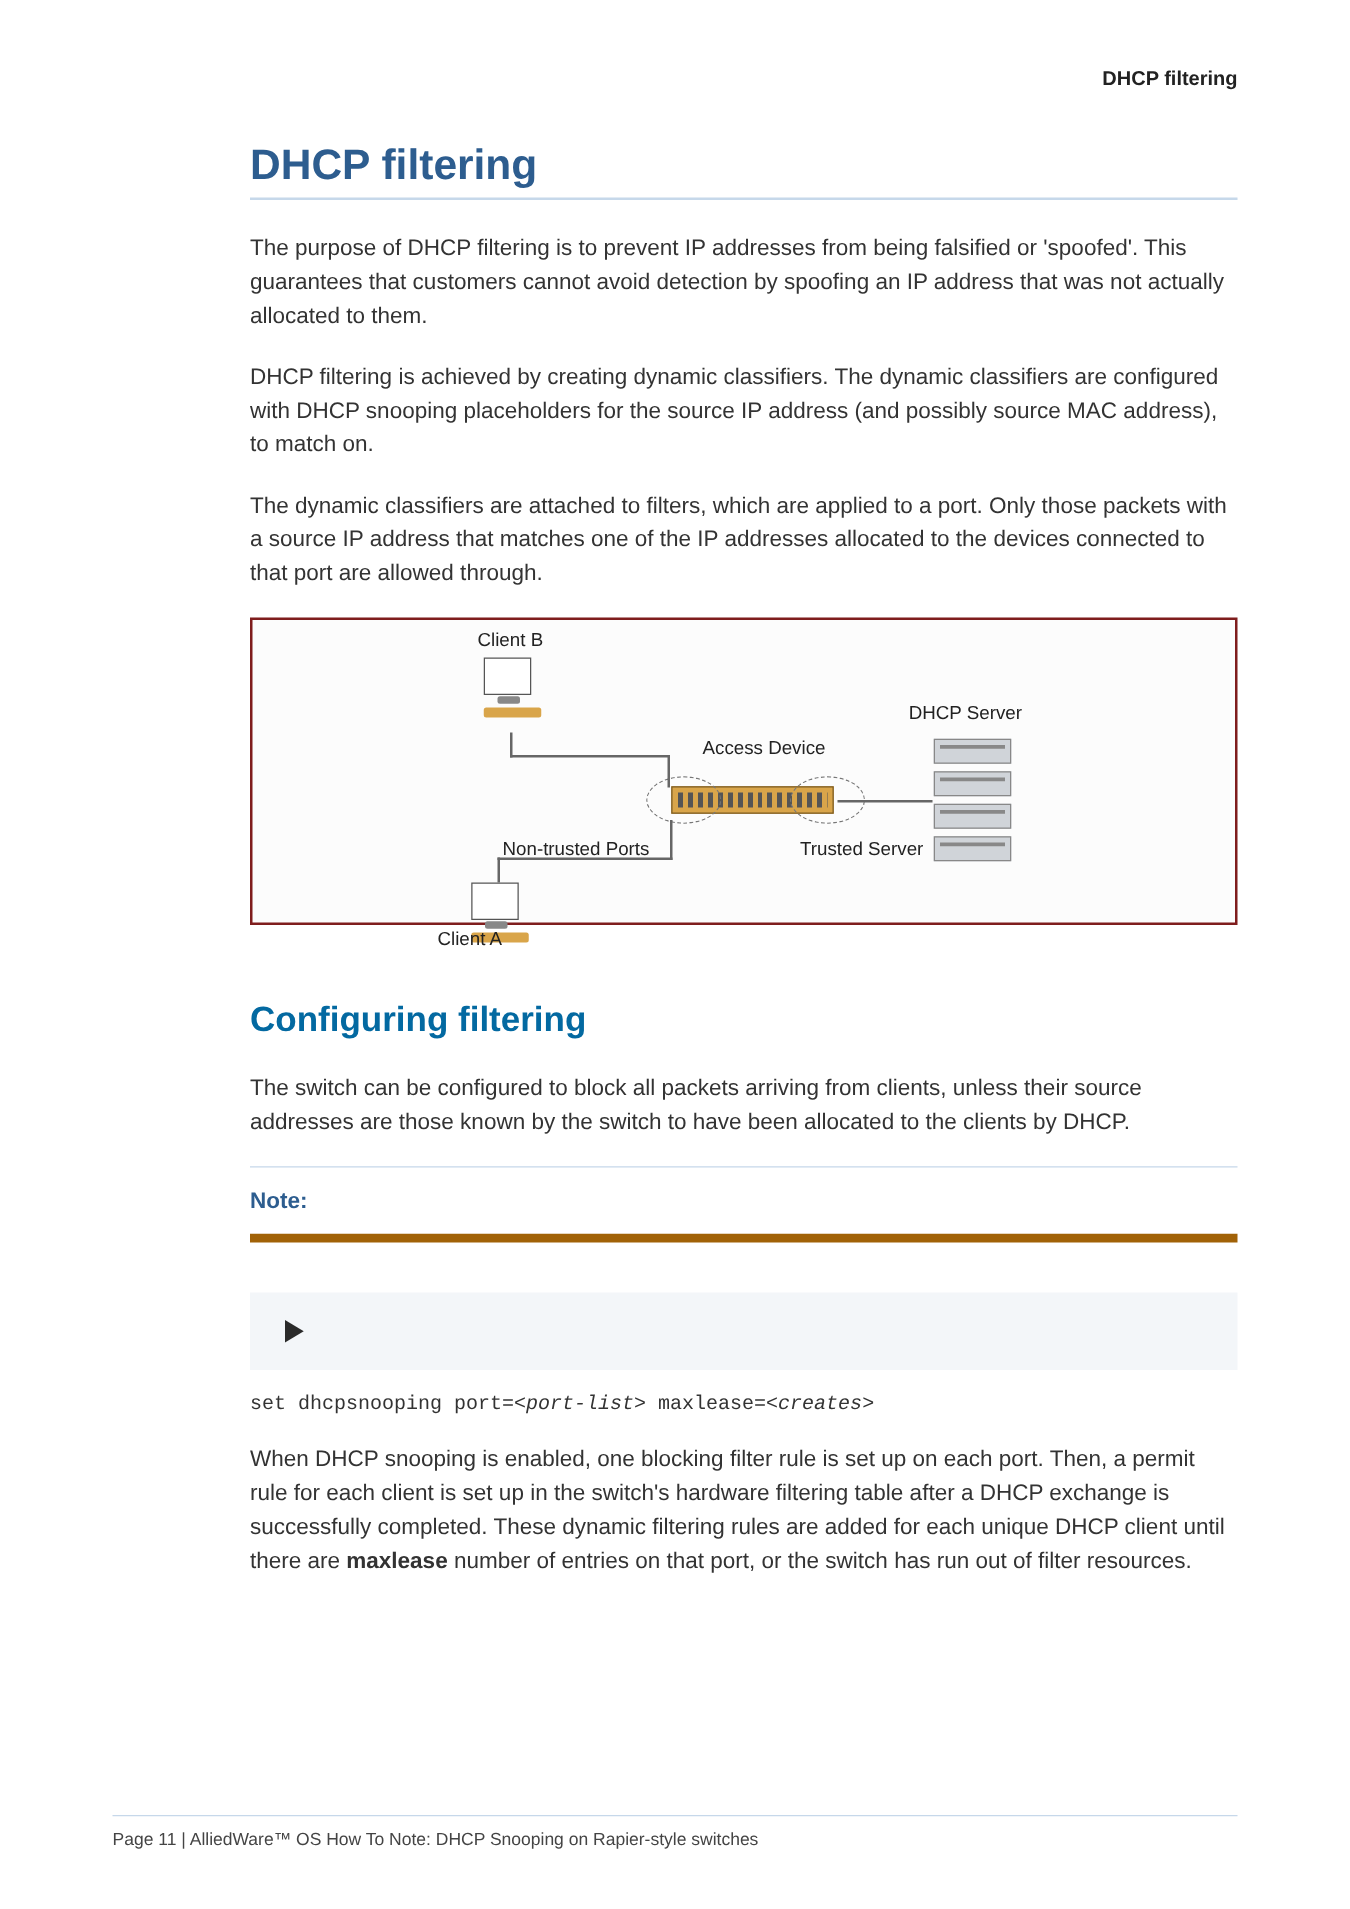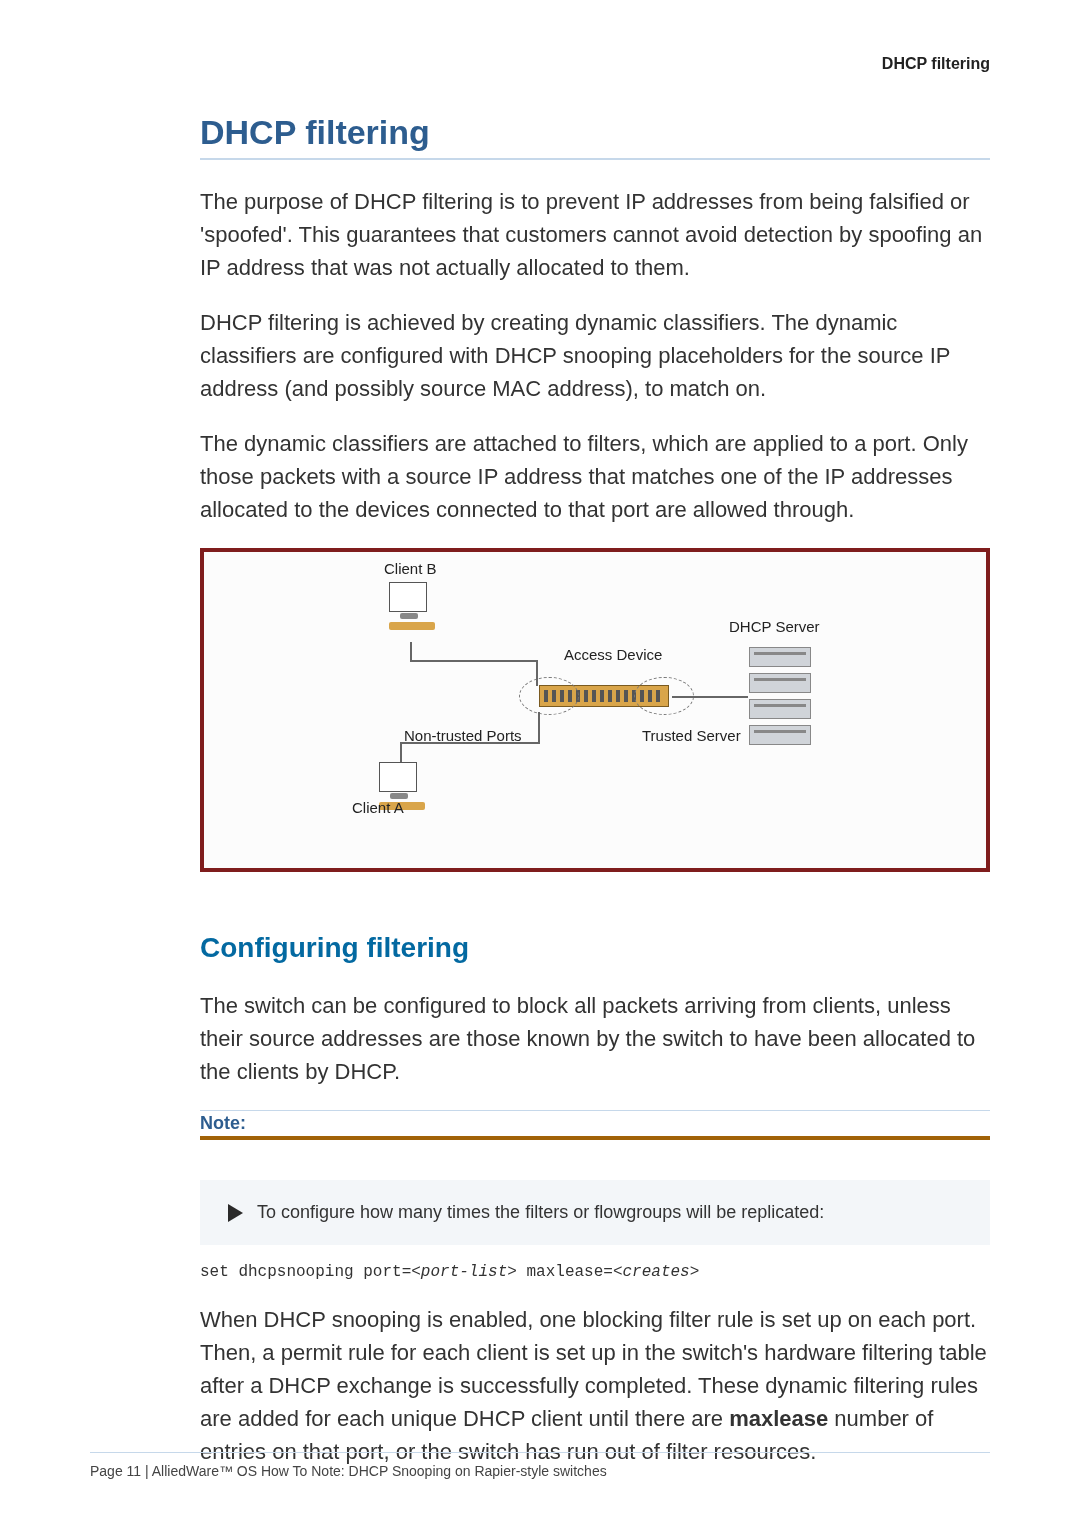--- a/index.html
+++ b/index.html
@@ -21,29 +21,29 @@
     }
     h1.section-title {
       font-size: 34px;
       font-weight: bold;
       color: #2d5d8f;
       border-bottom: 2px solid #c6d8ea;
       padding-bottom: 6px;
       margin-bottom: 25px;
     }
     p.body-text {
-      font-size: 22px;
+      font-size: 18px;
       line-height: 1.5;
       color: #333;
       margin-bottom: 22px;
     }
     .diagram-container {
-      border: 4px solid #7f1d1d;
+      border: 2px solid #7f1d1d;
       background: #fcfcfc;
-      height: 324px;
+      height: 246px;
       position: relative;
       margin: 18px 0 60px 0;
     }
     .diagram-label {
       position: absolute;
       font-size: 15px;
       color: #222;
     }
     .pc-icon {
       position: absolute;
@@ -89,22 +89,22 @@
       position:absolute; background:#666;
     }
     h2.sub-title {
       font-size: 28px;
       font-weight: bold;
       color: #0369a1;
       margin: 10px 0 25px 0;
     }
     .note-box {
       border-top: 1px solid #c6d8ea;
-      border-bottom: 4px solid #a16207;
-      padding: 2px 0;
+      border-bottom: 7px solid #a16207;
+      padding: 16px 0;
       margin: 20px 0 40px 0;
       display: flex;
       flex-direction: column;
     }
     .note-label {
       color: #2d5d8f;
       font-weight: bold;
       font-size: 18px;
       width: 80px;
       flex-shrink: 0;
@@ -198,21 +198,20 @@
 <h2 class="sub-title">Configuring filtering</h2>
 
 <p class="body-text">The switch can be configured to block all packets arriving from clients, unless their source addresses are those known by the switch to have been allocated to the clients by DHCP.</p>
 
 <div class="note-box">
   <div class="note-label">Note:</div>
 </div>
 
 <div class="step-box">
   <div class="step-arrow"></div>
-  <span>To configure how many times the filters or flowgroups will be replicated:</span>
 </div>
 
 <pre class="code"><span>set dhcpsnooping port=&lt;</span><span class="italic">port-list</span><span>&gt; maxlease=&lt;</span><span class="italic">creates</span><span>&gt;</span></pre>
 
 <p class="body-text">
   <span>When DHCP snooping is enabled, one blocking filter rule is set up on each port. Then, a permit rule for each client is set up in the switch's hardware filtering table after a DHCP exchange is successfully completed. These dynamic filtering rules are added for each unique DHCP client until there are </span><b>maxlease</b><span> number of entries on that port, or the switch has run out of filter resources.</span>
 </p>
 
 <div class="page-footer">
   <span>Page 11 | AlliedWare™ OS How To Note: DHCP Snooping on Rapier-style switches</span>

